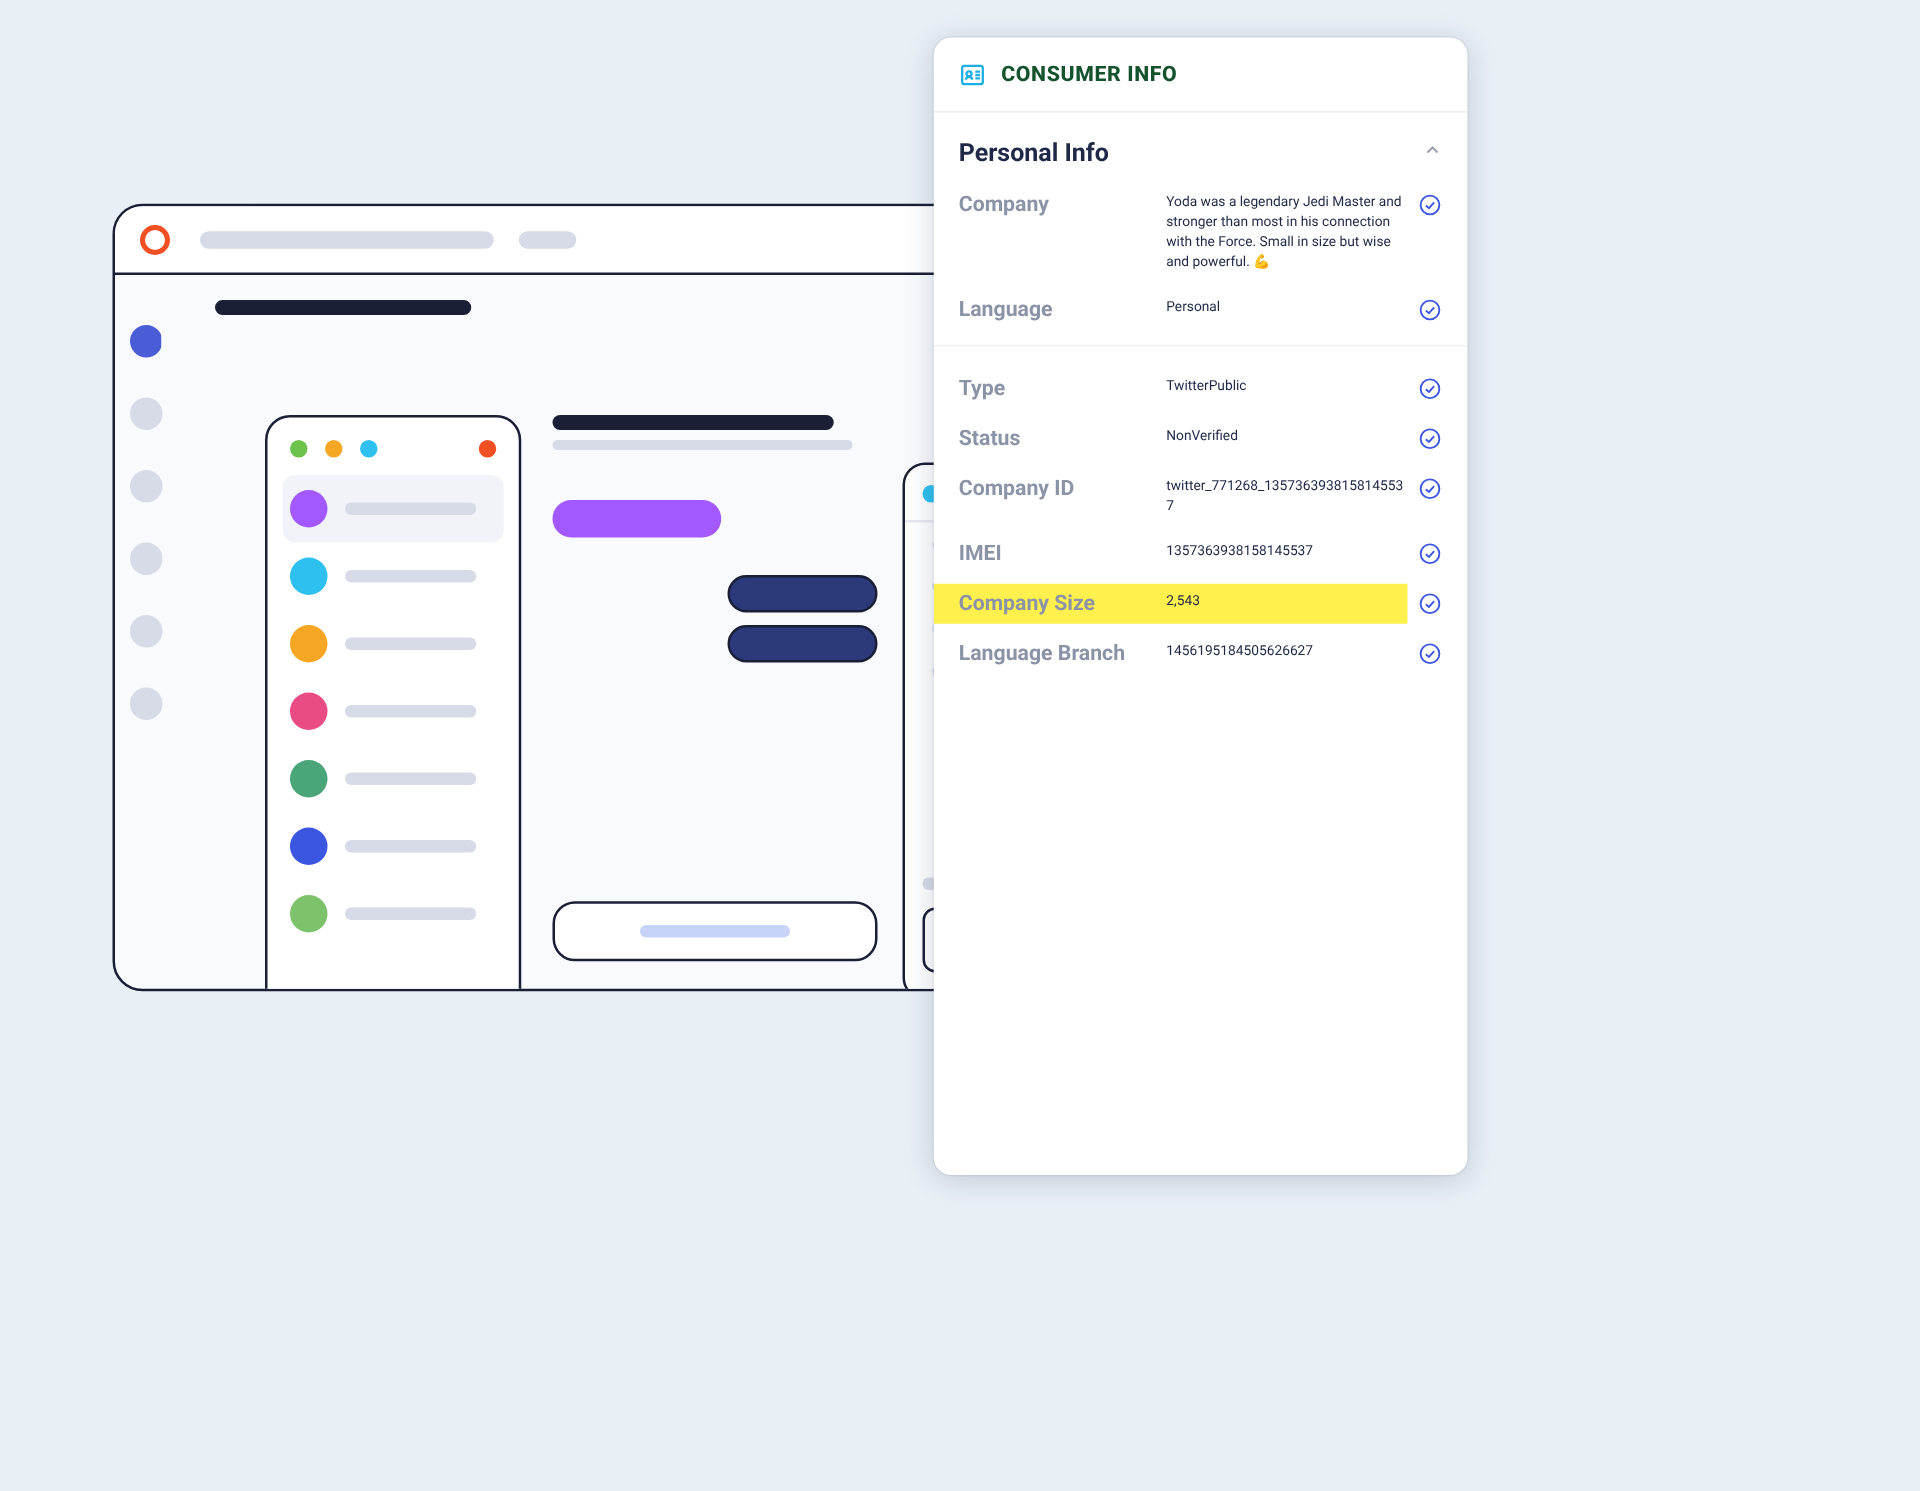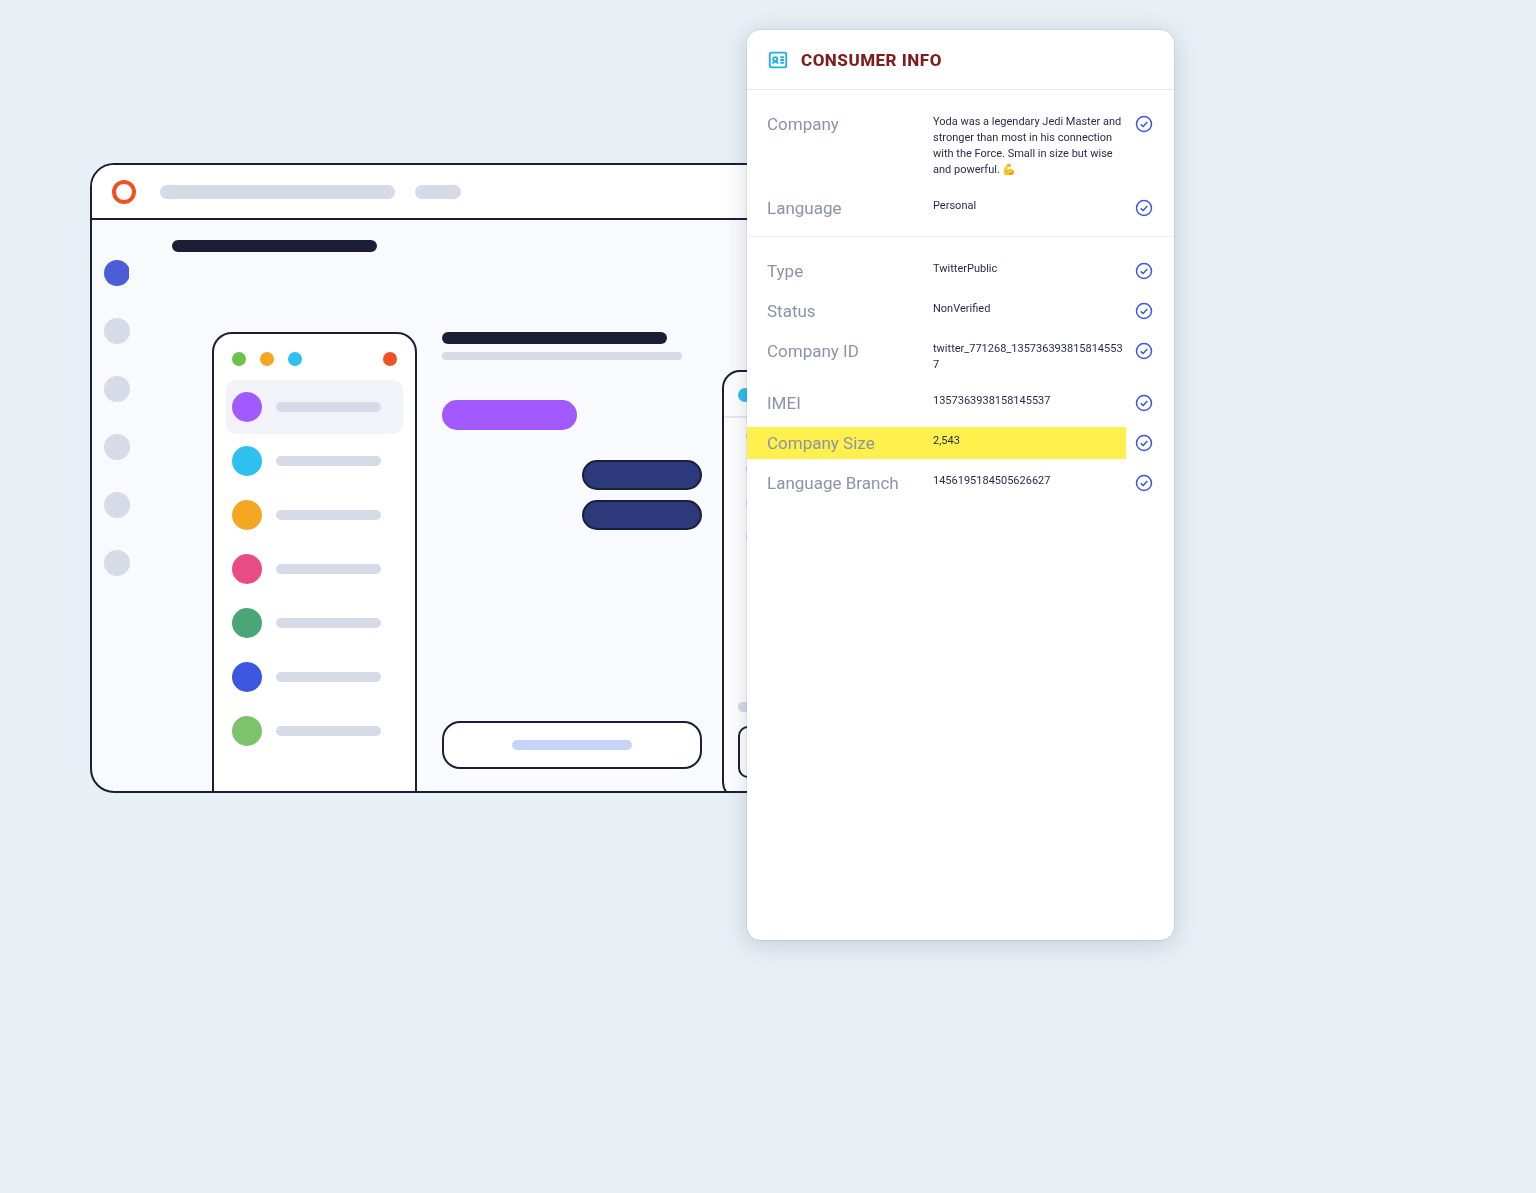--- a/index.html
+++ b/index.html
@@ -137,40 +137,40 @@
     overflow:hidden;
     font-size: 17px;
     color:#1f2847;
   }
   .info-top{
     height:60px; display:flex; align-items:center; gap:12px;
     padding: 0 20px;
     border-bottom:1px solid #e6e8ef;
   }
   .info-top-icon{ color:#1caee4; display:flex; align-items:center;}
-  .info-top-title{ font-weight:800; font-size:17px; letter-spacing:.5px; color:#7f1d1d;}
+  .info-top-title{ font-weight:800; font-size:17px; letter-spacing:.5px; color:#14532d;}
 
   .section{ padding: 14px 20px 8px 20px; border-bottom:1px solid #eef0f5;}
   .section:last-of-type{ border-bottom:none; padding-bottom:20px;}
   .section-head{
     display:flex; align-items:center; justify-content:space-between;
     padding: 6px 0 10px 0;
     cursor:pointer;
   }
   .section-title{ font-weight:700; font-size:20px; color:#1f2847;}
   .chevron{ color:#9aa1b5; }
 
   .field-row{
     display:flex; align-items:flex-start;
     padding: 10px 0;
     gap: 8px;
   }
   .field-label{
     width: 158px; flex:none;
-    color:#8b93a7; font-size:17px;
+    color:#8b93a7; font-size:17px;font-weight:bold;
   }
   .field-value{
     flex:1;
     color:#1f2847; font-size:11px;
     word-break: break-word;
     line-height:1.45;
   }
   .check-ic{
     flex:none; width:20px; height:20px; color:#3b56e0;
     display:flex; align-items:center; justify-content:center;
@@ -301,20 +301,28 @@
         <path d="M6 16c.6-1.6 2-2.4 3-2.4s2.4.8 3 2.4"></path>
         <line x1="14.5" y1="9" x2="18.5" y2="9"></line>
         <line x1="14.5" y1="12" x2="18.5" y2="12"></line>
         <line x1="14.5" y1="15" x2="18.5" y2="15"></line>
       </svg>
     </span>
     <span class="info-top-title">CONSUMER INFO</span>
   </div>
 
   <div class="section">
+    <div class="section-head">
+      <span class="section-title">Personal Info</span>
+      <span class="chevron">
+        <svg width="16" height="16" viewBox="0 0 24 24" fill="none" stroke="currentColor" stroke-width="2.5">
+            <polyline points="6 15 12 9 18 15"></polyline>
+          </svg>
+      </span>
+    </div>
 
     <div class="field-row">
       <div class="field-label">Company</div>
       <div class="field-value">Yoda was a legendary Jedi Master and stronger than most in his connection with the Force. Small in size but wise and powerful. 💪</div>
       <div class="check-ic">
         <svg viewBox="0 0 24 24" fill="none" stroke="currentColor" stroke-width="1.8">
             <circle cx="12" cy="12" r="9"></circle>
             <polyline points="8 12.5 11 15 16 9.5"></polyline>
           </svg>
       </div>

